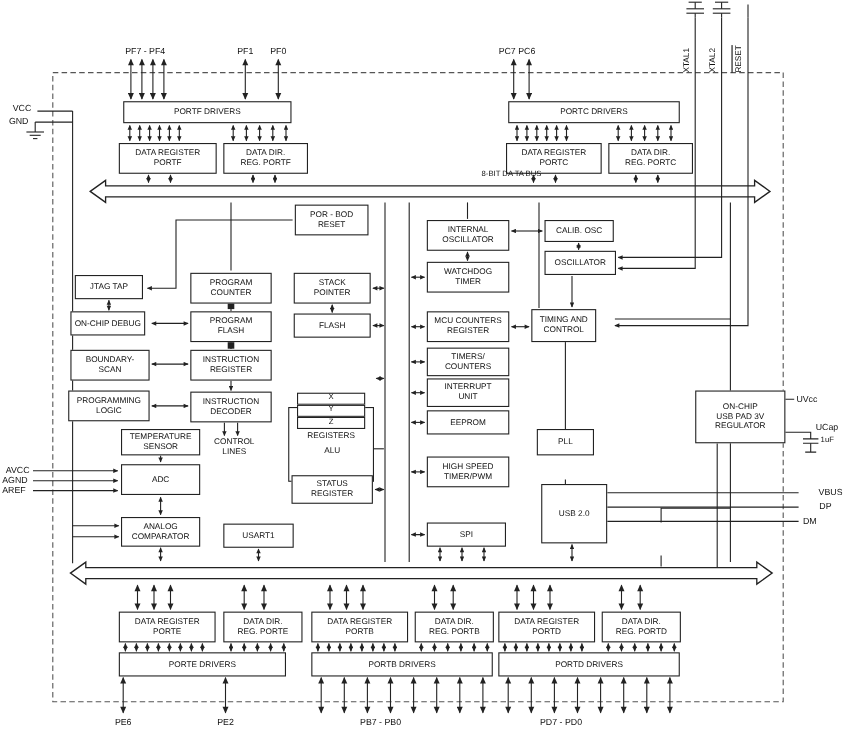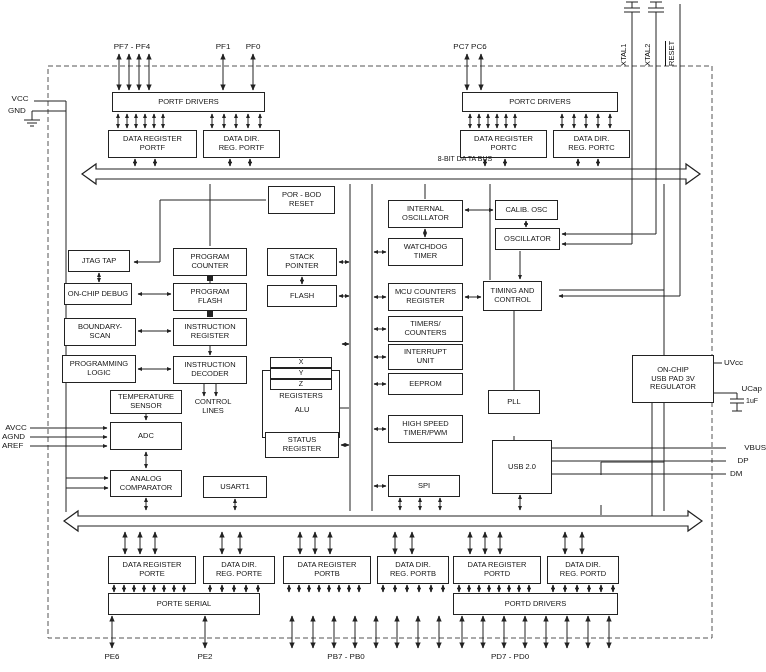--- a/index.html
+++ b/index.html
@@ -384,41 +384,42 @@
 <div class="blk" style="left:203px;top:556px;width:72px;height:28px">DATA DIR.
 REG. PORTE</div>
 <div class="blk" style="left:283px;top:556px;width:88px;height:28px">DATA REGISTER
 PORTB</div>
 <div class="blk" style="left:377px;top:556px;width:72px;height:28px">DATA DIR.
 REG. PORTB</div>
 <div class="blk" style="left:453px;top:556px;width:88px;height:28px">DATA REGISTER
 PORTD</div>
 <div class="blk" style="left:547px;top:556px;width:72px;height:28px">DATA DIR.
 REG. PORTD</div>
-<div class="blk" style="left:108px;top:593px;width:152px;height:22px">PORTE SERIAL</div>
+<div class="blk" style="left:108px;top:593px;width:152px;height:22px">PORTE DRIVERS</div>
+<div class="blk" style="left:283px;top:593px;width:165px;height:22px">PORTB DRIVERS</div>
 <div class="blk" style="left:453px;top:593px;width:165px;height:22px">PORTD DRIVERS</div>
 
 <div class="lbl" style="left:415px;top:155px;width:100px;font-size:7px">8-BIT DA TA BUS</div>
 
 <div class="pin" style="left:106px;top:42px;width:52px">PF7 - PF4</div>
 <div class="pin" style="left:212px;top:42px;width:22px">PF1</div>
 <div class="pin" style="left:242px;top:42px;width:22px">PF0</div>
 <div class="pin" style="left:448px;top:42px;width:44px">PC7 PC6</div>
 <div class="vpin" style="left:619px;top:20px">XTAL1</div>
 <div class="vpin" style="left:643px;top:20px">XTAL2</div>
 <div class="vpin ov" style="left:667px;top:20px">RESET</div>
 <div class="pin" style="left:8px;top:94px;width:24px">VCC</div>
 <div class="pin" style="left:4px;top:106px;width:26px">GND</div>
 <div class="pin" style="left:2px;top:423px;width:28px;text-align:center">AVCC</div>
 <div class="pin" style="left:2px;top:432px;width:28px;text-align:left">AGND</div>
 <div class="pin" style="left:2px;top:441px;width:28px;text-align:left">AREF</div>
 <div class="pin" style="left:724px;top:358px;width:40px;text-align:left">UVcc</div>
 <div class="pin" style="left:722px;top:384px;width:40px;text-align:right">UCap</div>
 <div class="pin" style="left:746px;top:397px;width:20px;font-size:7px;text-align:left">1uF</div>
 <div class="pin" style="left:730px;top:443px;width:36px;text-align:right">VBUS</div>
-<div class="pin" style="left:730px;top:456px;width:26px;text-align:center">DP</div>
+<div class="pin" style="left:730px;top:456px;width:26px;text-align:right">DP</div>
 <div class="pin" style="left:730px;top:469px;width:26px;text-align:left">DM</div>
 <div class="pin" style="left:97px;top:652px;width:30px">PE6</div>
 <div class="pin" style="left:190px;top:652px;width:30px">PE2</div>
 <div class="pin" style="left:322px;top:652px;width:48px">PB7 - PB0</div>
 <div class="pin" style="left:486px;top:652px;width:48px">PD7 - PD0</div>
 
 </div>
 
 </body></html>

